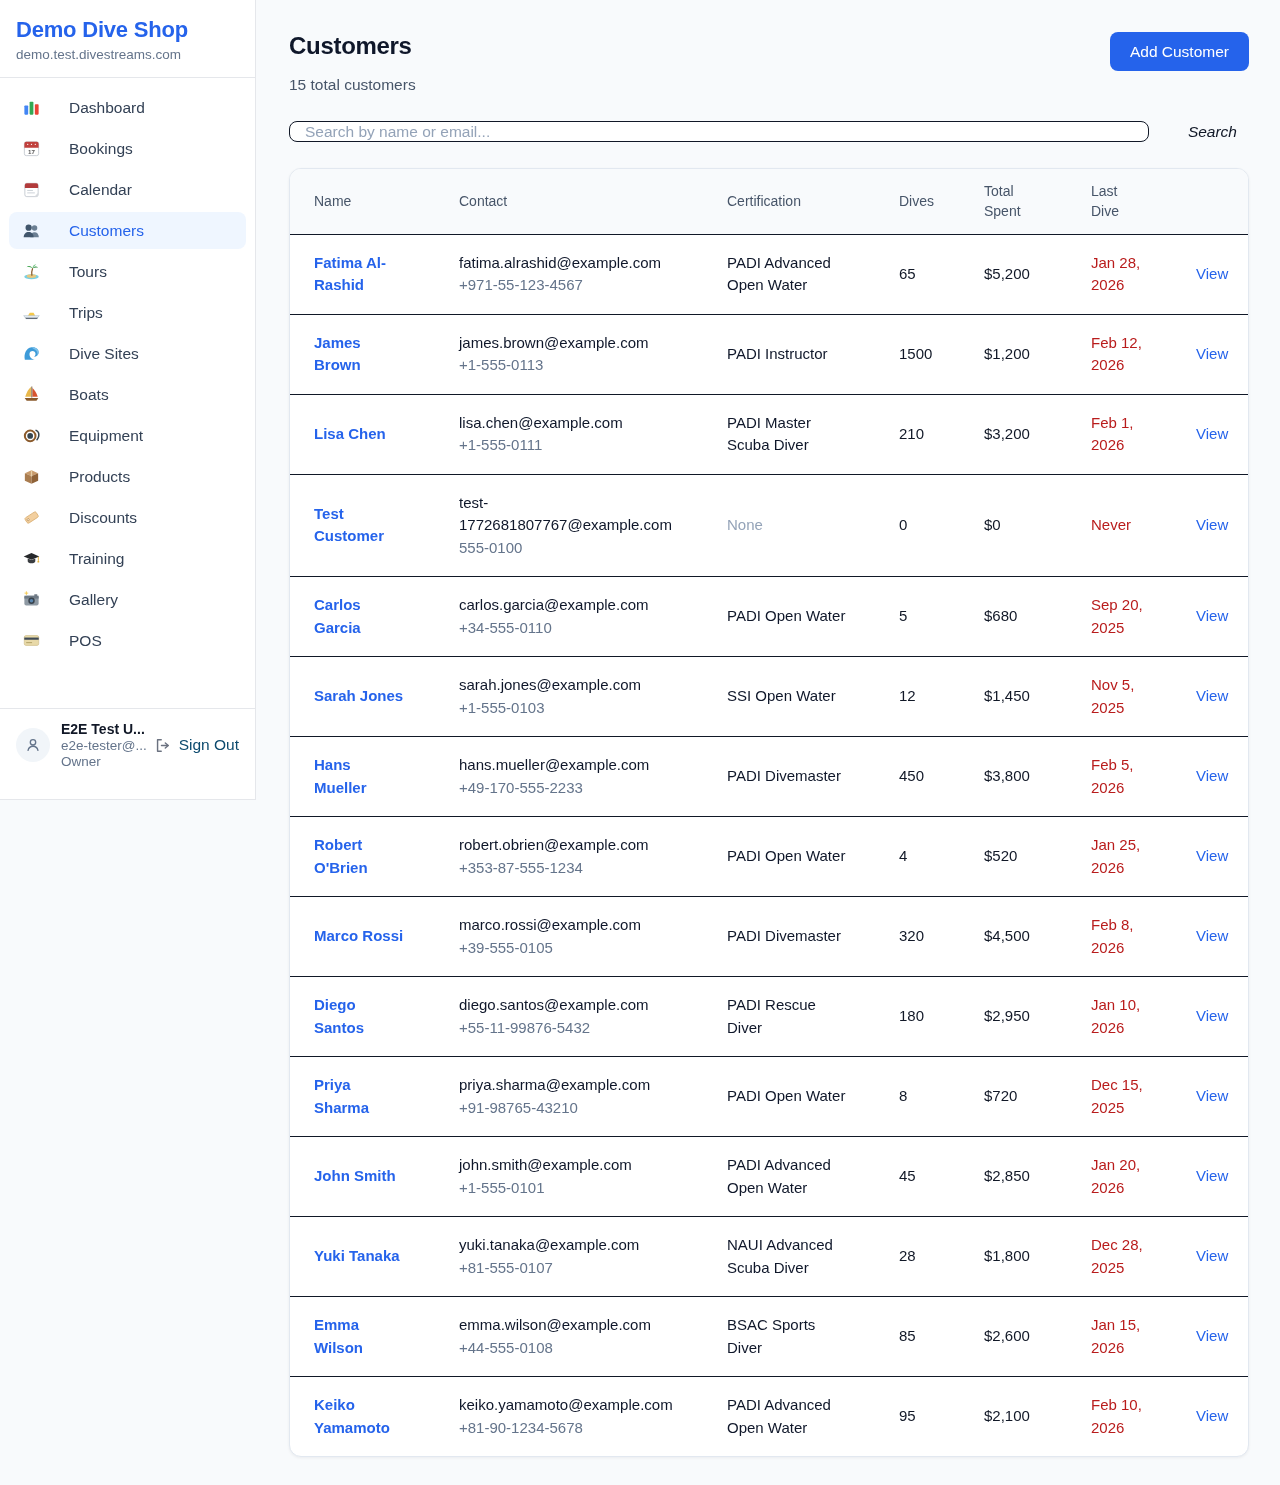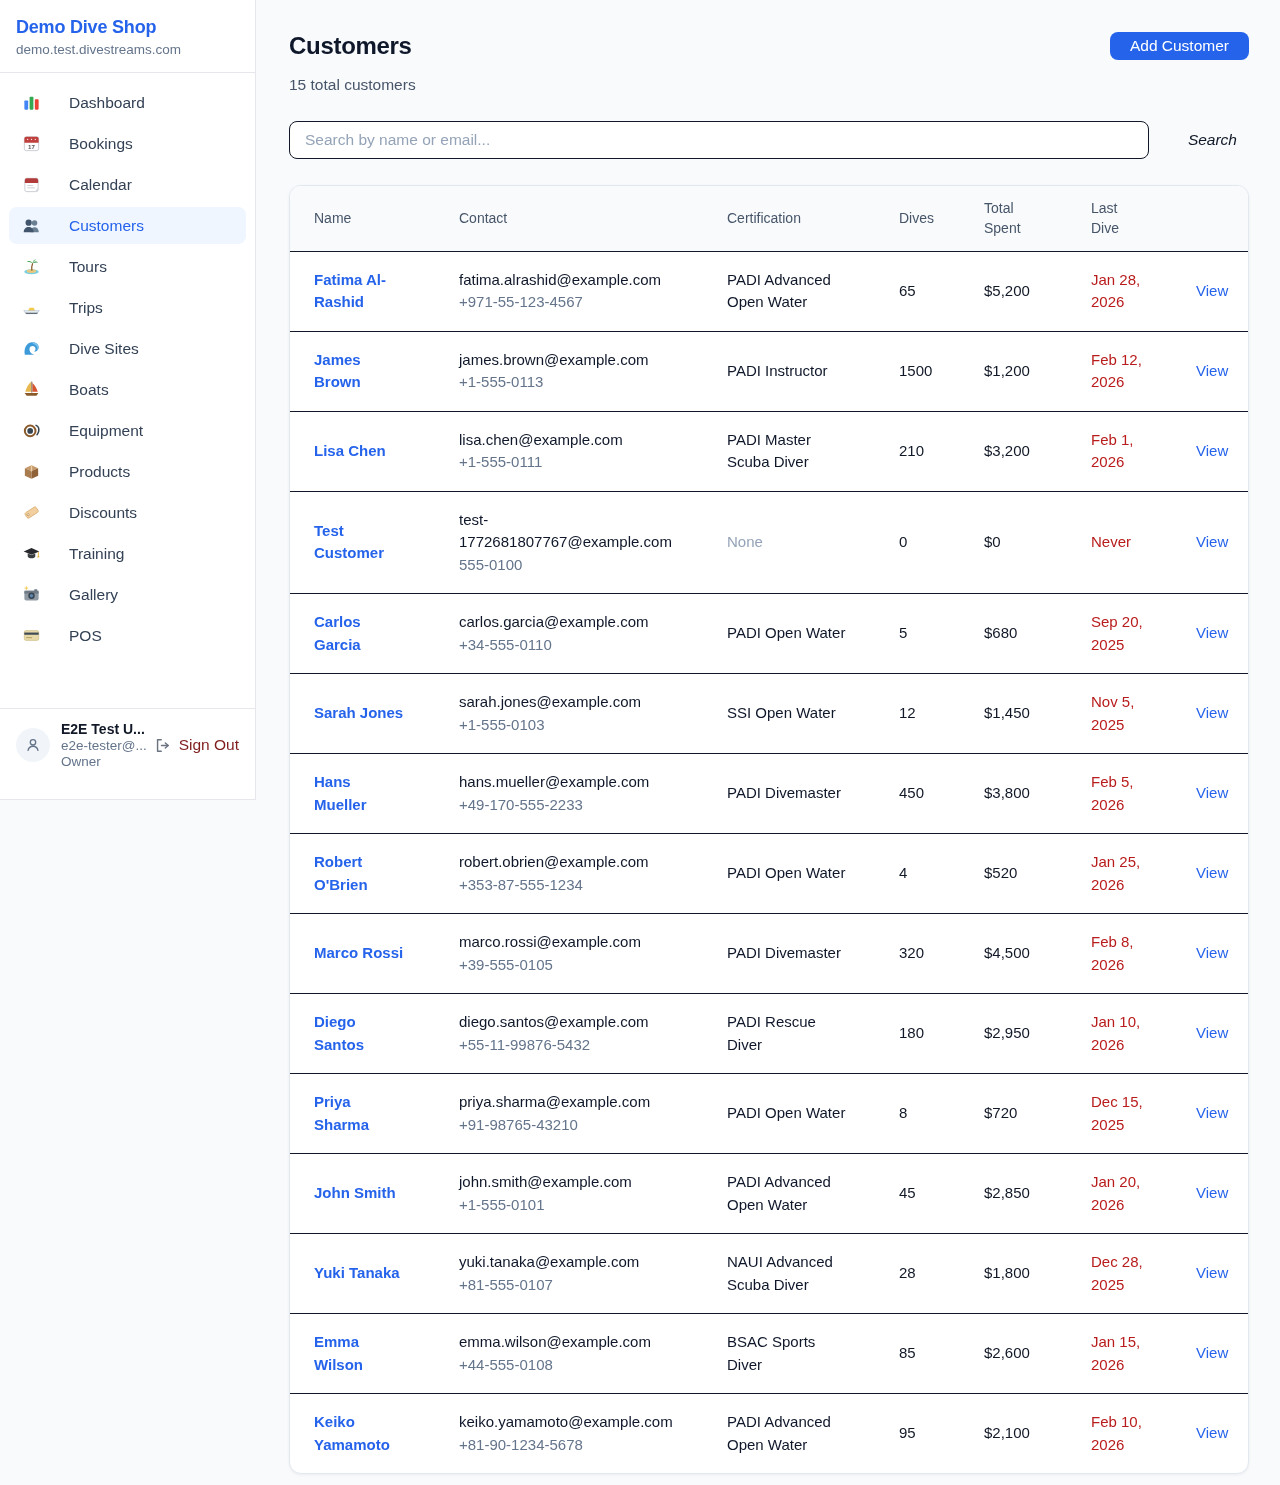--- a/index.html
+++ b/index.html
@@ -9,21 +9,21 @@
     background:#f8fafc;
     font-family:"Liberation Sans","DejaVu Sans",sans-serif;
     color:#111827; font-size:15px;
   }
   
   .sidebar {
     position:absolute; left:0; top:0; width:256px; height:800px;
     background:#ffffff; border-right:1px solid #e5e7eb; border-bottom:1px solid #e5e7eb;
   }
   .brand { padding:17px 16px 15px; border-bottom:1px solid #e5e7eb; }
-  .brand-title { color:#2563eb; font-size:18px; font-weight:700; letter-spacing:-.2px; }
+  .brand-title { color:#2563eb; font-size:22px; font-weight:700; letter-spacing:-.2px; }
   .brand-sub { color:#64748b; font-size:13.5px; margin-top:4px; }
   .nav { padding:11px 9px; }
   .nav-item {
     display:flex; align-items:center; gap:28px;
     padding:9px 13px; margin-bottom:4px; border-radius:8px;
     color:#334155; font-size:15.5px; cursor:pointer;text-align:right;
   }
   .nav-item.active { background:#eff6ff; color:#2563eb; font-weight:500; }
   .nav-icon { width:19px; height:19px; flex:0 0 19px; display:inline-flex; }
   .nav-icon svg { width:19px; height:19px; }
@@ -31,36 +31,36 @@
     position:absolute; left:0; right:0; bottom:16px;
     border-top:1px solid #e5e7eb; padding:12px 16px 14px;
     display:flex; align-items:center; gap:11px; background:#fff;
   }
   .avatar { width:34px; height:34px; border-radius:50%; background:#f1f5f9;
     display:flex; align-items:center; justify-content:center; flex:0 0 34px; }
   .avatar svg { width:18px; height:18px; }
   .user-info { flex:1 1 auto; min-width:0; }
   .user-name { font-size:14px; font-weight:700; color:#111827; white-space:nowrap; }
   .user-email,.user-role { font-size:13.5px; color:#64748b; margin-top:1px; white-space:nowrap; }
-  .signout { display:flex; align-items:center; gap:8px; color:#7f1d1d; font-size:15.5px;
+  .signout { display:flex; align-items:center; gap:8px; color:#0c4a6e; font-size:15.5px;
     white-space:nowrap; cursor:pointer; }
   .signout svg { width:17px; height:17px; }
   
   main { margin-left:256px; padding:32px 31px 24px 33px; }
   .page-head { display:flex; justify-content:space-between; align-items:flex-start; }
   h1 { font-size:24px; font-weight:700; color:#0f172a; letter-spacing:-.3px; }
   .subtitle { margin-top:16px; color:#475569; font-size:15.5px; }
   .btn-primary {
     background:#2563eb; color:#ffffff; border:none; border-radius:8px;
-    height:28px; padding:0 20px; font-size:15.5px; font-weight:500; cursor:pointer;
+    height:39px; padding:0 20px; font-size:15.5px; font-weight:500; cursor:pointer;
     font-family:inherit;
   }
   .search-row { margin-top:27px; display:flex; align-items:center; }
   .search-input {
-    flex:1 1 auto; height:38px; border:1px solid #111827; border-radius:8px;
+    flex:1 1 auto; height:21px; border:1px solid #111827; border-radius:8px;
     background:#fff; padding:0 15px; font-size:15.5px; color:#111827;
     font-family:inherit; outline:none;
   }
   .search-input::placeholder { color:#94a3b8; }
   .btn-text { background:none; border:none; margin-left:27px; padding:0 12px 0 12px;
     font-size:15.5px; color:#111827; cursor:pointer; font-family:inherit;font-style:italic; }
   
   .card {
     margin-top:26px; background:#ffffff; border:1px solid #e2e8f0; border-radius:12px;
     overflow:hidden; box-shadow:0 1px 3px rgba(16,24,40,.06);

